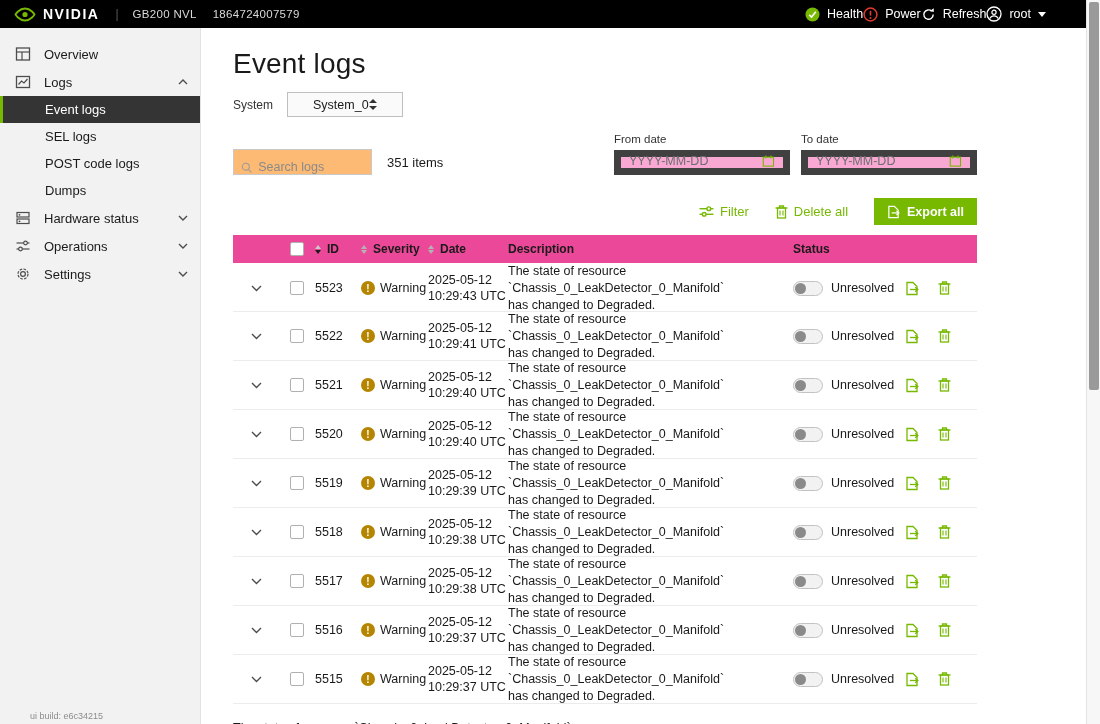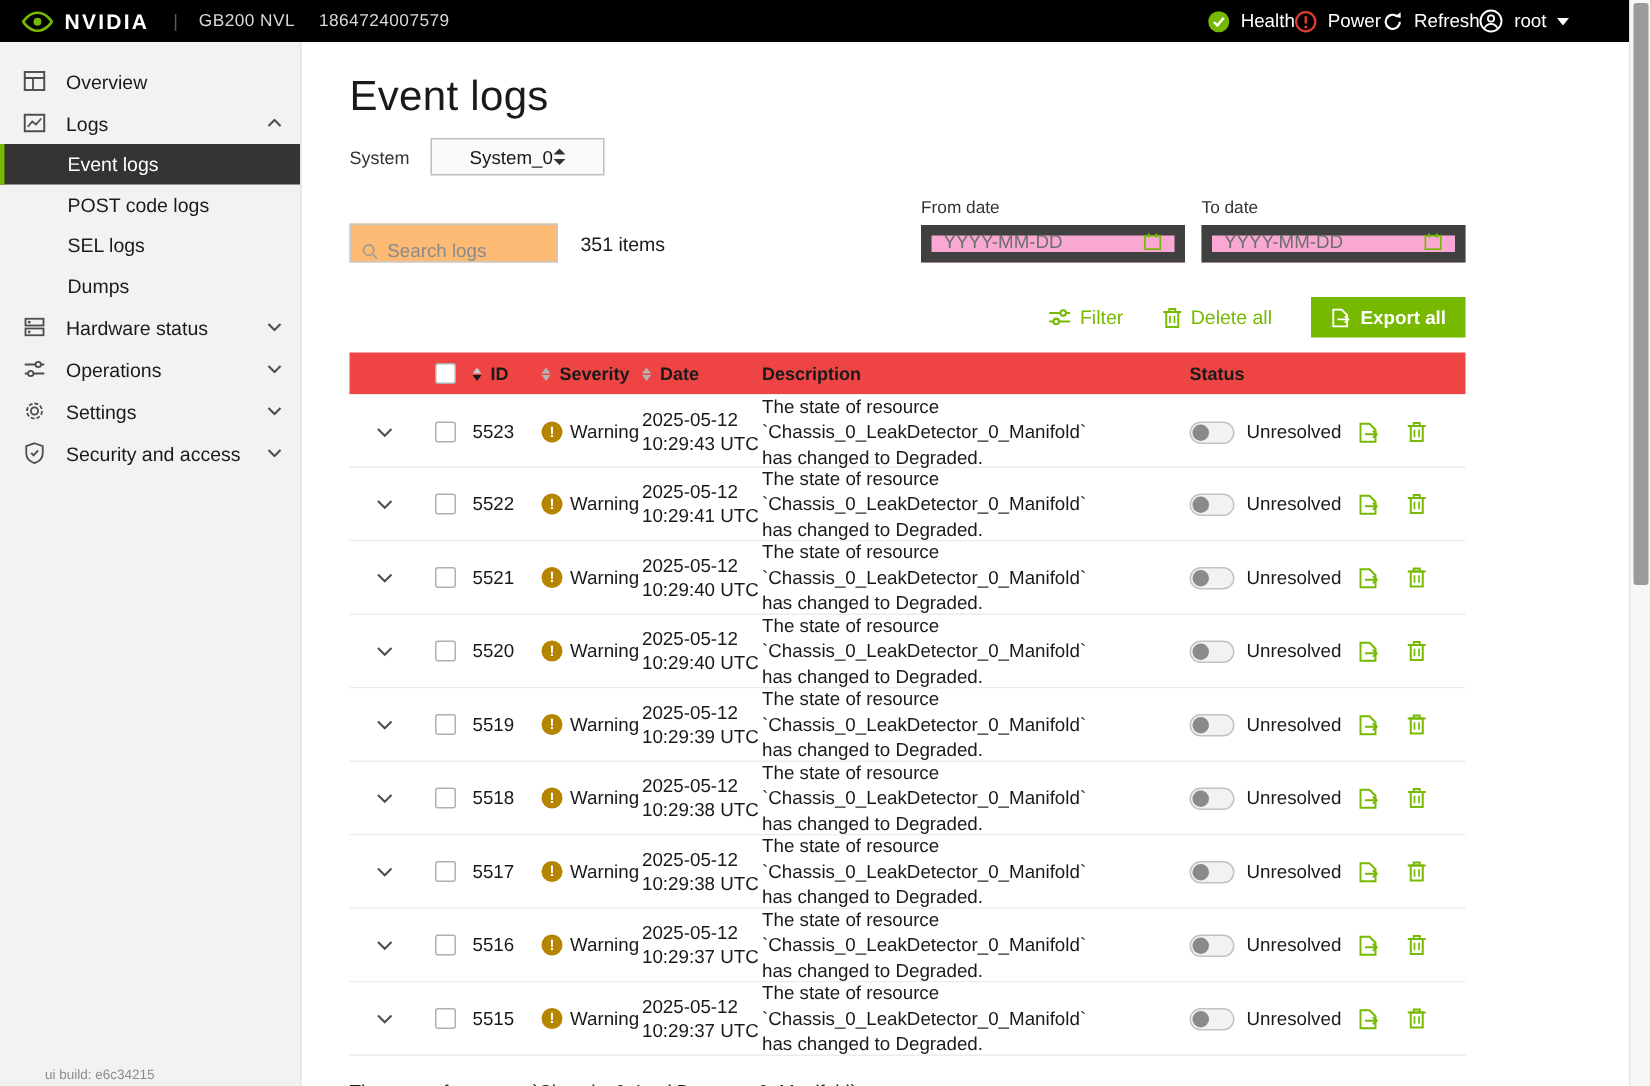--- a/index.html
+++ b/index.html
@@ -63,21 +63,21 @@
 
   .actions-row { margin-top:23px; width:744px; display:flex; align-items:center;
     justify-content:flex-end; gap:26px; }
   .link-btn { display:flex; align-items:center; gap:6px; color:#76b900; font-size:13px;
     font-weight:normal; cursor:pointer; }
   .primary-btn { display:flex; align-items:center; gap:7px; background:#76b900; color:#fff;
     font-size:12.5px; font-weight:bold; height:27px; padding:0 13px; cursor:pointer; }
 
   
   .table { margin-top:10px; width:744px; font-size:12.5px; }
-  .thead { height:28px; background:#ef4444; display:flex; align-items:center; font-weight:bold;
+  .thead { height:28px; background:#ec4899; display:flex; align-items:center; font-weight:bold;
     font-size:12px; }
   .trow { height:49px; display:flex; align-items:center; border-bottom:1px solid #ececec; background:#fff; }
   .tbody .trow:first-child { border-top:2px solid #fff; }
   .c-expand { width:46px; display:flex; justify-content:center; }
   .c-check  { width:36px; display:flex; justify-content:center; }
   .c-id     { width:46px; }
   .c-sev    { width:67px; display:flex; align-items:center; gap:5px; }
   .c-date   { width:80px; line-height:16px; }
   .c-desc   { flex:1; line-height:17px; padding-right:10px; }
   .c-status { width:112px; display:flex; align-items:center; gap:8px; }
@@ -172,24 +172,24 @@
     <span>Logs</span>
     <svg class="chev" width="10" height="6" viewBox="0 0 10 6">
       <polyline points="1,5 5,1 9,5" fill="none" stroke="#4d4d4d" stroke-width="1.4"></polyline>
     </svg>
   </div>
 
   <div class="sub-item active">
     <span>Event logs</span>
   </div>
   <div class="sub-item">
+    <span>SEL logs</span>
+  </div>
+  <div class="sub-item">
     <span>POST code logs</span>
-  </div>
-  <div class="sub-item">
-    <span>SEL logs</span>
   </div>
   <div class="sub-item">
     <span>Dumps</span>
   </div>
 
   <div class="nav-item">
     <svg class="nav-ico" viewBox="0 0 16 16">
       <rect x="2" y="2.5" width="12" height="4.5" fill="none" stroke="#4d4d4d" stroke-width="1.2"></rect>
       <rect x="2" y="9" width="12" height="4.5" fill="none" stroke="#4d4d4d" stroke-width="1.2"></rect>
       <circle cx="4.5" cy="4.8" r="0.9" fill="#4d4d4d"></circle>
@@ -218,30 +218,20 @@
     <svg class="nav-ico" viewBox="0 0 16 16">
       <circle cx="8" cy="8" r="2.4" fill="none" stroke="#4d4d4d" stroke-width="1.2"></circle>
       <circle cx="8" cy="8" r="5" fill="none" stroke="#4d4d4d" stroke-width="1.2" stroke-dasharray="2.6 1.3"></circle>
     </svg>
     <span>Settings</span>
     <svg class="chev" width="10" height="6" viewBox="0 0 10 6">
       <polyline points="1,1 5,5 9,1" fill="none" stroke="#4d4d4d" stroke-width="1.4"></polyline>
     </svg>
   </div>
 
-  <div class="nav-item">
-    <svg class="nav-ico" viewBox="0 0 16 16">
-      <path d="M8 1.5 L13.5 3.5 V8 C13.5 11.5 11 13.7 8 14.7 C5 13.7 2.5 11.5 2.5 8 V3.5 Z" fill="none" stroke="#4d4d4d" stroke-width="1.2"></path>
-      <polyline points="5.8,8 7.4,9.6 10.4,6.2" fill="none" stroke="#4d4d4d" stroke-width="1.2"></polyline>
-    </svg>
-    <span>Security and access</span>
-    <svg class="chev" width="10" height="6" viewBox="0 0 10 6">
-      <polyline points="1,1 5,5 9,1" fill="none" stroke="#4d4d4d" stroke-width="1.4"></polyline>
-    </svg>
-  </div>
 
   <div class="build">ui build: e6c34215</div>
 </div>
 
 <div class="main">
   <h1 class="page-title">Event logs</h1>
 
   <div class="system-row">
     <span class="small-label">System</span>
     <div class="select-box">

